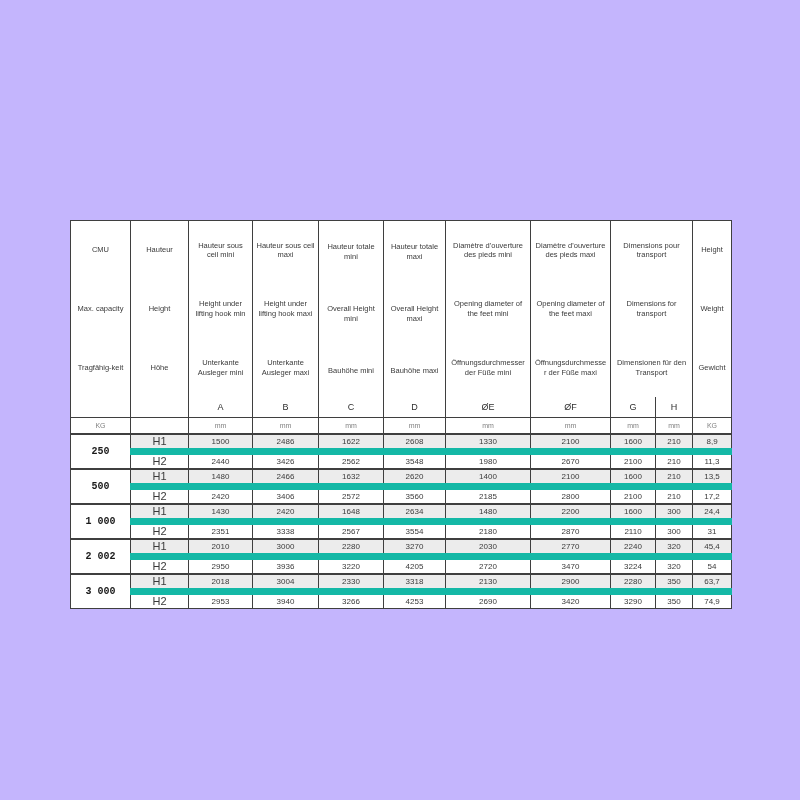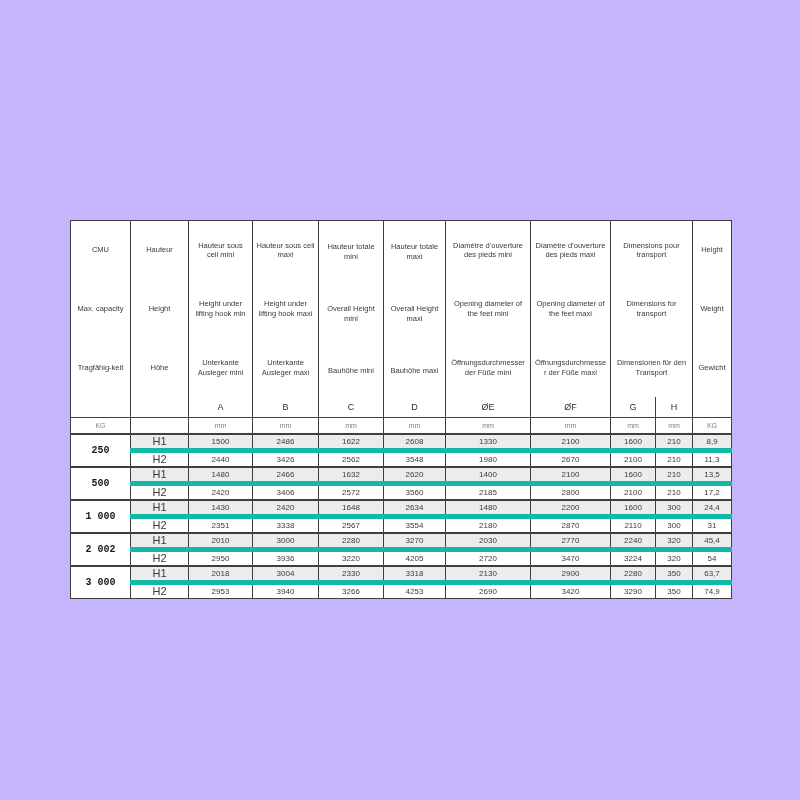--- a/index.html
+++ b/index.html
@@ -25,21 +25,21 @@
          font-size:9px;color:#2f2f2f;line-height:20px;}
 
   
   td.unit{height:15px;border-bottom:2px solid #3f3f3f;font-size:7px;
           color:#808080;line-height:15px;}
 
   
   td.val, td.variant{height:13px;line-height:13px;font-size:8px;color:#3a3a3a;}
   td.variant{font-size:11px;}
   tr.h1 td{background:#ececec;border-top:2px solid #3f3f3f;}
-  tr.h2 td{background:#ffffff;border-top:5px solid #14b8a6;}
+  tr.h2 td{background:#ffffff;border-top:7px solid #14b8a6;}
   tr.h1 td.capacity, tr.h2 td.capacity{background:#ffffff;}
   td.capacity{font-weight:bold;font-size:10px;color:#1a1a1a;font-family:Liberation Mono, monospace;}
 </style>
 </head>
 <body>
 
 <div class="page">
   <table class="spec">
     <colgroup>
       <col style="width:60px">

